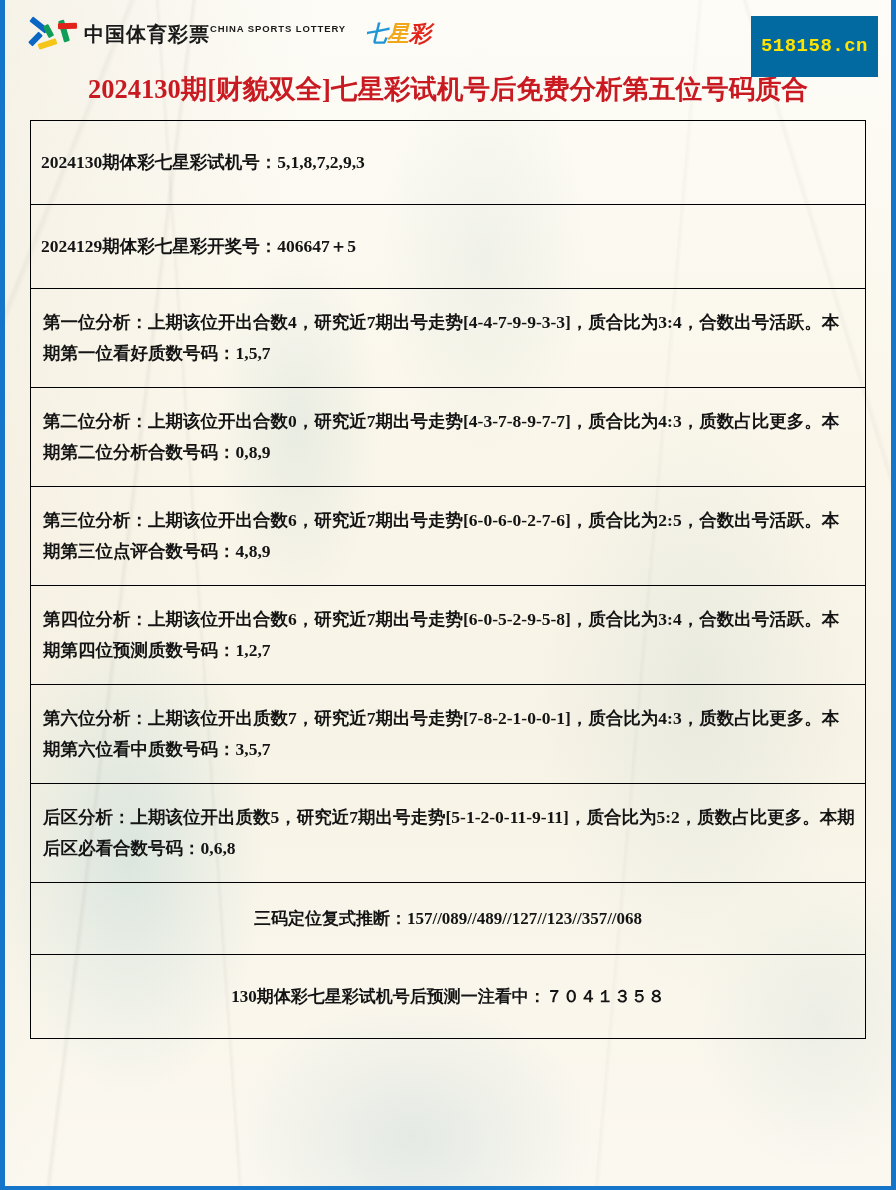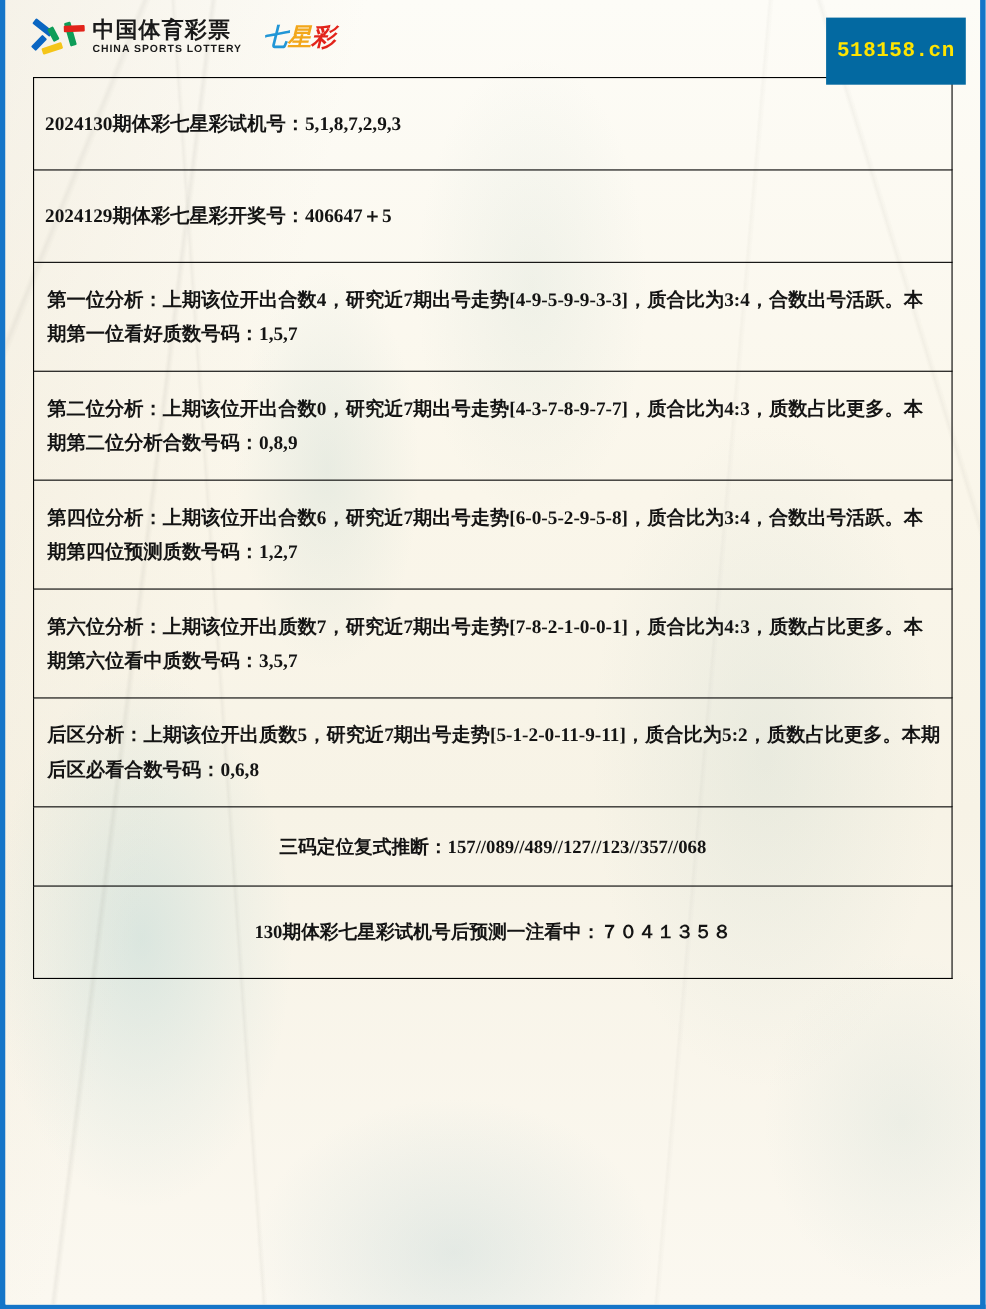--- a/index.html
+++ b/index.html
@@ -91,21 +91,20 @@
   }
   .lm-red   { width: 19px; height: 6px;  background: #e2231a; left: 30px; top: 9px;  transform: rotate(-2deg); }
   .lm-blue  { width: 20px; height: 6px;  background: #0a66c2; left: 1px;  top: 8px;  transform: rotate(38deg); }
   .lm-blue2 { width: 15px; height: 6px;  background: #0a66c2; left: 0px;  top: 22px; transform: rotate(-46deg); }
   .lm-green { width: 22px; height: 6px;  background: #0f9d58; left: 25px; top: 14px; transform: rotate(74deg); }
   .lm-yellow{ width: 19px; height: 6px;  background: #f5c518; left: 10px; top: 27px; transform: rotate(-18deg); }
   .lm-green2{ width: 13px; height: 6px;  background: #0f9d58; left: 14px; top: 14px; transform: rotate(62deg); }
 
   .logo-cn {
     display: flex;
-    flex-direction: column;
     justify-content: center;
     margin-right: 2px;
   }
   .logo-cn-top {
     font-family: "Liberation Sans", sans-serif;
     font-weight: bold;
     font-size: 20px;
     letter-spacing: 1px;
     color: #1a1a1a;
     line-height: 22px;
@@ -222,41 +221,47 @@
         <div class="logo-cn">
           <div class="logo-cn-top">中国体育彩票</div>
           <div class="logo-cn-sub">CHINA SPORTS LOTTERY</div>
         </div>
         <div class="logo-qxc"><span class="c1">七</span><span class="c2">星</span><span class="c3">彩</span></div>
       </div>
 
       <div class="site-badge">518158.cn</div>
     </div>
 
+    <div class="page-title">2024130期[财貌双全]七星彩试机号后免费分析第五位号码质合</div>
 
     <table class="info-table">
       <tbody>
         <tr>
           <td>
             <div class="cell center tall">2024130期体彩七星彩试机号：5,1,8,7,2,9,3</div>
           </td>
         </tr>
         <tr>
           <td>
             <div class="cell center tall">2024129期体彩七星彩开奖号：406647＋5</div>
           </td>
         </tr>
         <tr>
           <td>
-            <div class="cell left">第一位分析：上期该位开出合数4，研究近7期出号走势[4-9-5-9-9-3-3]，质合比为3:4，合数出号活跃。本期第一位看好质数号码：1,5,7</div>
+            <div class="cell left">第一位分析：上期该位开出合数4，研究近7期出号走势[4-4-7-9-9-3-3]，质合比为3:4，合数出号活跃。本期第一位看好质数号码：1,5,7</div>
           </td>
         </tr>
         <tr>
           <td>
             <div class="cell left">第二位分析：上期该位开出合数0，研究近7期出号走势[4-3-7-8-9-7-7]，质合比为4:3，质数占比更多。本期第二位分析合数号码：0,8,9</div>
+          </td>
+        </tr>
+        <tr>
+          <td>
+            <div class="cell left">第三位分析：上期该位开出合数6，研究近7期出号走势[6-0-6-0-2-7-6]，质合比为2:5，合数出号活跃。本期第三位点评合数号码：4,8,9</div>
           </td>
         </tr>
         <tr>
           <td>
             <div class="cell left">第四位分析：上期该位开出合数6，研究近7期出号走势[6-0-5-2-9-5-8]，质合比为3:4，合数出号活跃。本期第四位预测质数号码：1,2,7</div>
           </td>
         </tr>
         <tr>
           <td>
             <div class="cell left">第六位分析：上期该位开出质数7，研究近7期出号走势[7-8-2-1-0-0-1]，质合比为4:3，质数占比更多。本期第六位看中质数号码：3,5,7</div>

